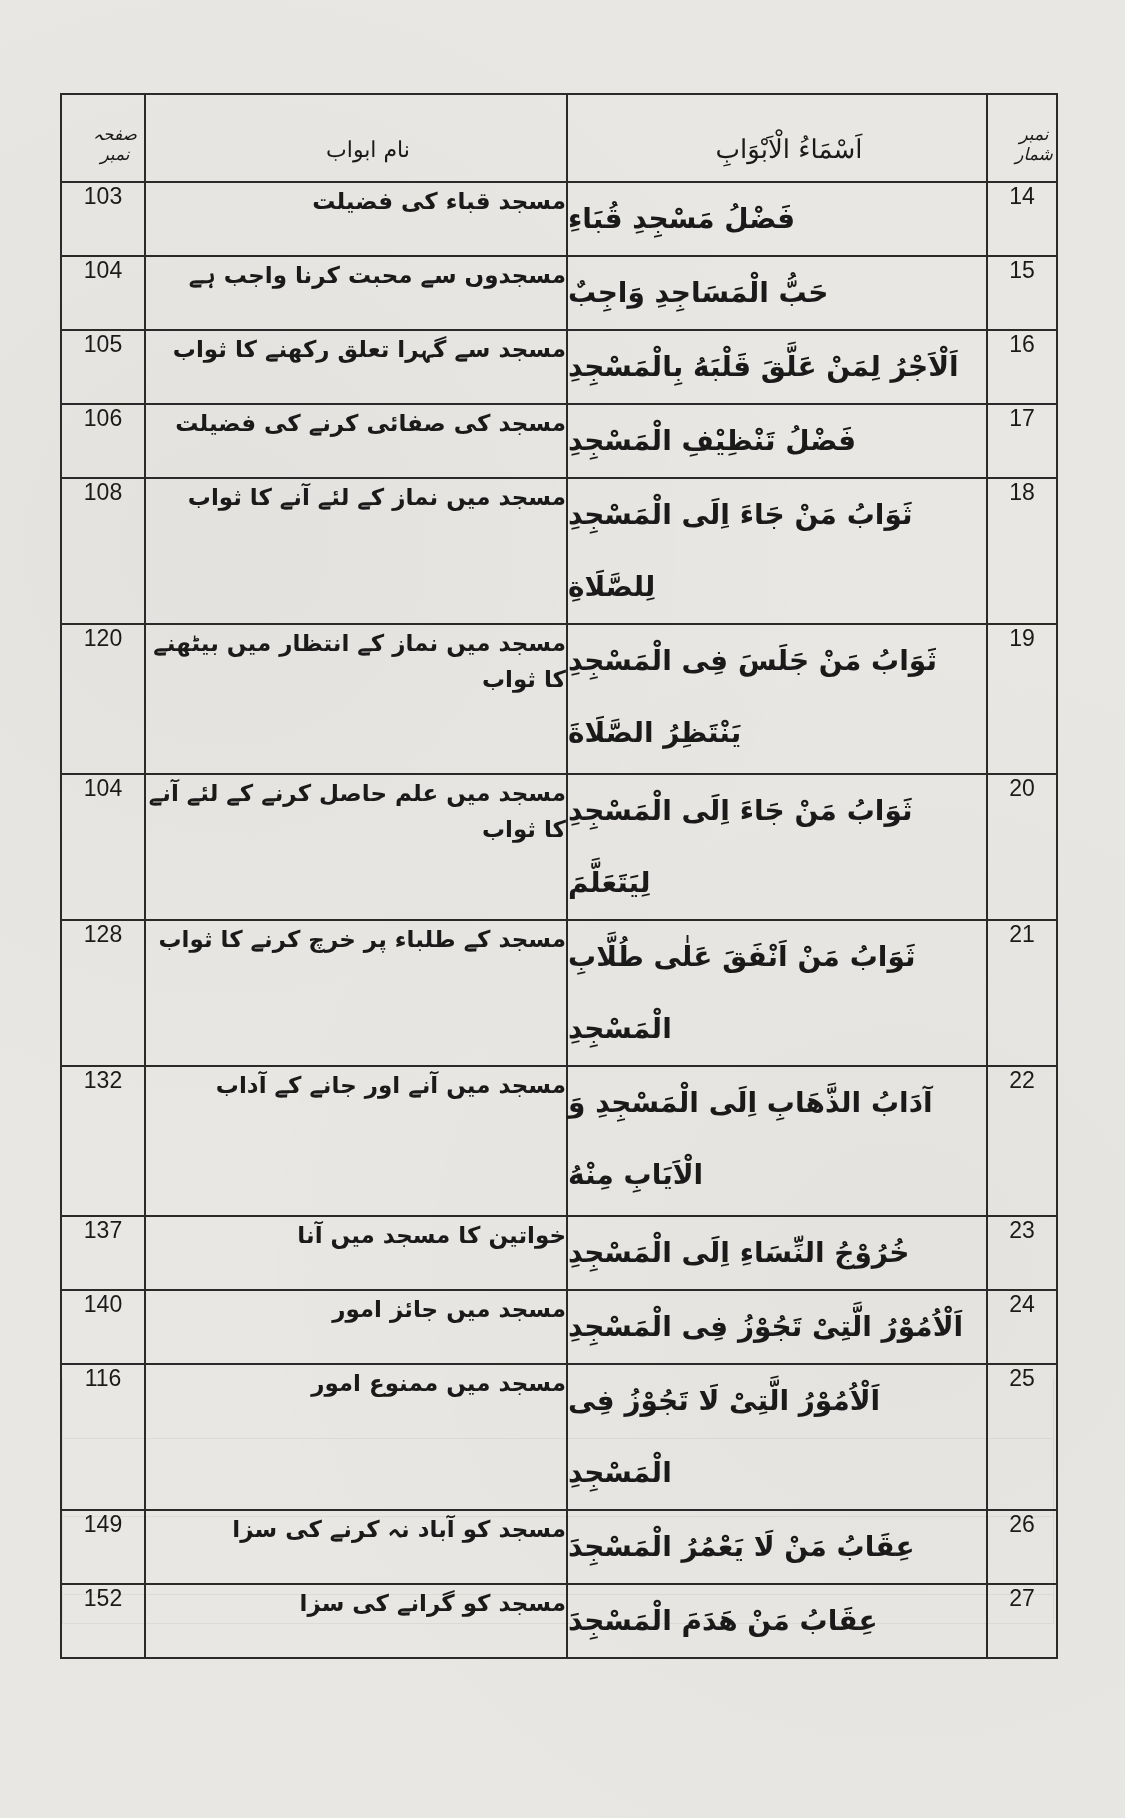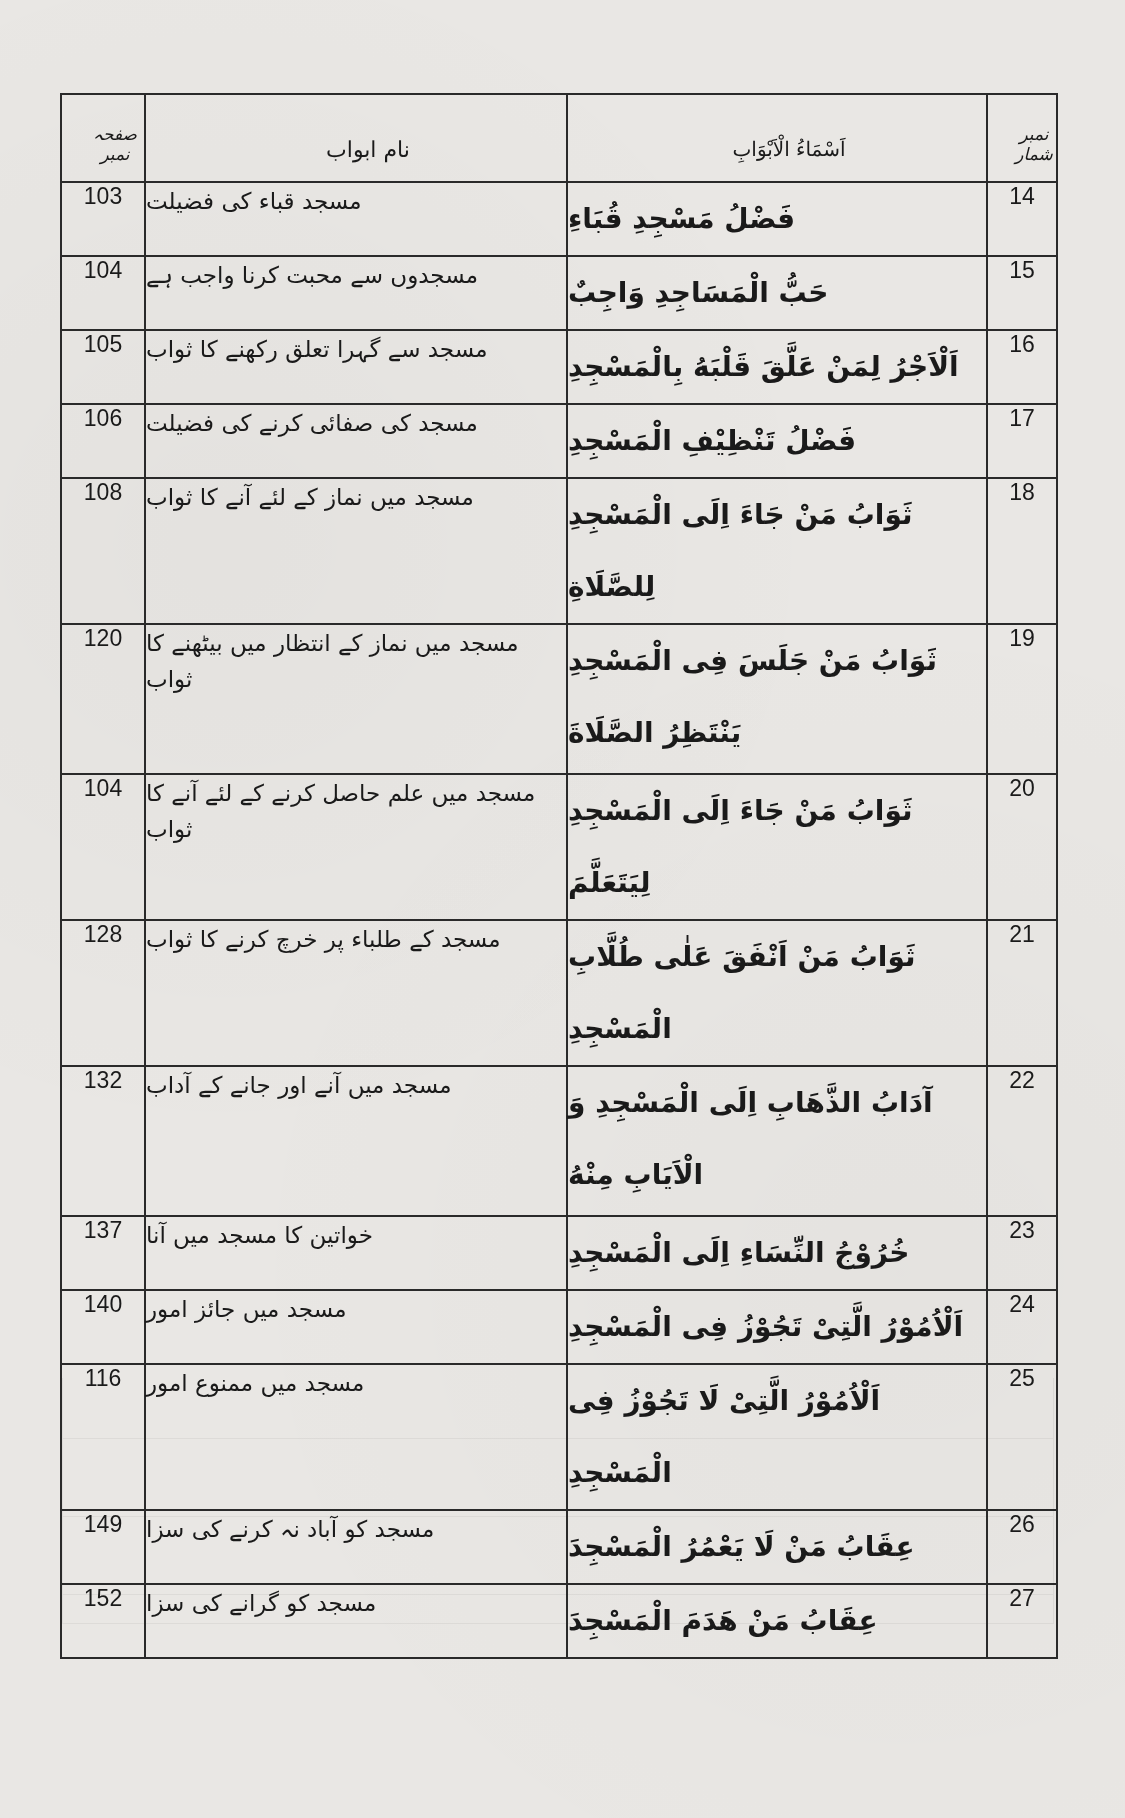--- a/index.html
+++ b/index.html
@@ -34,34 +34,34 @@
   col.c-arabic { width: 420px; }
   col.c-urdu { width: 422px; }
   col.c-page { width: 84px; }
   th { height: 86px; font-weight: normal; vertical-align: middle !important; }
   th .hd {
     font-family: "DejaVu Serif", serif; font-size: 22px;
     display: block; text-align: center; padding-top: 22px; padding-left: 24px;
   }
   th.h-serial .hd, th.h-page .hd { font-size: 17px; font-style: italic; padding-top: 12px; }
   th.h-urdu .hd { font-size: 22px; }
-  th.h-arabic .hd { font-size: 20px; }
+  th.h-arabic .hd { font-size: 26px; }
   td.serial, td.pg {
     font-family: "Liberation Sans", sans-serif;
     font-size: 23px; text-align: center;
     padding-top: 22px;
   }
   td.arabic {
     font-family: "DejaVu Sans", sans-serif; font-weight: bold;
     font-size: 28px; line-height: 72px; text-align: left;
     padding-right: 14px; padding-top: 2px;
   }
   td.urdu {
-    font-family: "DejaVu Sans", sans-serif; font-weight: normal;
-    font-size: 23px; line-height: 36px; text-align: left;
+    font-family: "DejaVu Sans", sans-serif; font-weight: bold;
+    font-size: 23px; line-height: 36px; text-align: right;
     padding-right: 14px; padding-top: 18px; margin-top: 12px;
   }
   tr.r1 td { height: 71px; }
   tr.r2 td { height: 148px; }
 </style>
 </head>
 <body>
 
 <div class="page">
 

